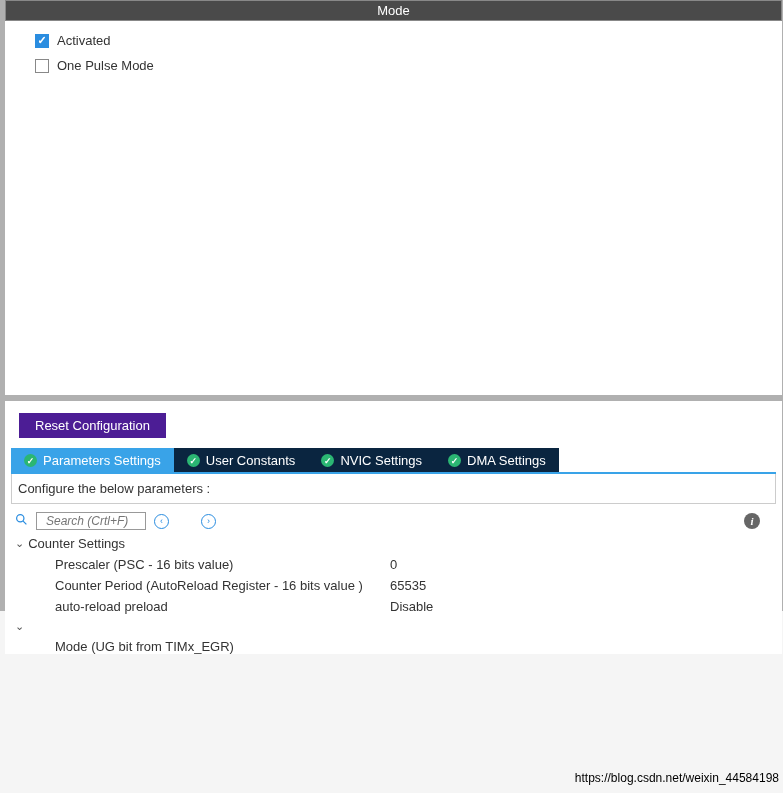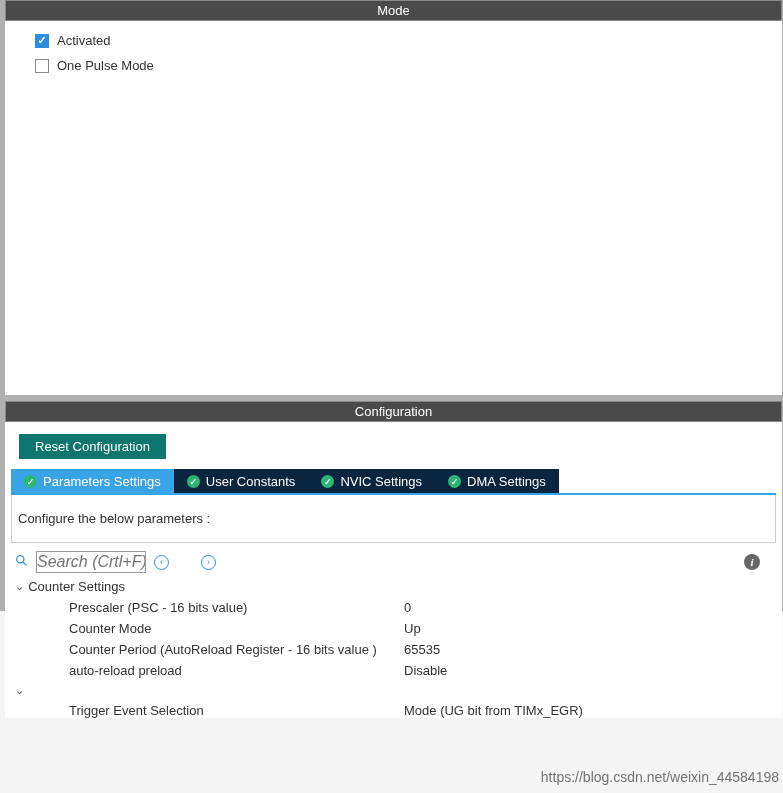--- a/index.html
+++ b/index.html
@@ -54,21 +54,21 @@
       border-color: #2a8de0;
       color: #fff;
       font-size: 11px;
       font-weight: bold;
     }
     .config-panel {
       background: #fff;
     }
     .reset-btn {
       margin: 12px 0 10px 14px;
-      background: #0f766e;
+      background: #4c1d95;
       color: #fff;
       border: none;
       padding: 5px 16px;
       font-size: 13px;
       cursor: pointer;
     }
     .tabs {
       display: flex;
       margin: 0 6px;
       border-bottom: 2px solid #39a3e8;
@@ -100,41 +100,41 @@
       background: #2bb673;
       color: #fff;
       display: inline-flex;
       align-items: center;
       justify-content: center;
       font-size: 9px;
       font-weight: bold;
     }
     .config-hint {
       margin: 0 6px;
-      padding: 16px 6px;
+      padding: 7px 6px;
       font-size: 13px;
       color: #333;
       border: 1px solid #ccc;
       border-top: none;
     }
     .search-row {
       display: flex;
       align-items: center;
       gap: 8px;
       margin: 8px 6px 6px 10px;
     }
     .search-icon {
       color: #2a8de0;
       font-size: 13px;
     }
     .search-input {
       width: 110px;
-      font-size: 16px;
+      font-size: 12px;
       font-style: italic;
-      padding: 1px 0;
+      padding: 1px 9px;
       border: 1px solid #999;
       color: #4d7c0f;
     }
     .nav-circle {
       width: 15px;
       height: 15px;
       border: 1.5px solid #2a8de0;
       border-radius: 50%;
       color: #2a8de0;
       display: inline-flex;
@@ -172,38 +172,38 @@
       margin-top: 6px;
       cursor: pointer;
     }
     .chevron {
       display: inline-block;
       transform: rotate(0deg);
       font-size: 11px;
       color: #555;
     }
     .tree-items {
-      margin-left: 54px;
+      margin-left: 40px;
     }
     .tree-row {
       display: flex;
       margin-top: 6px;
     }
     .tree-label {
       width: 335px;
     }
     .tree-value {
       color: #333;
     }
     .watermark {
       position: absolute;
       bottom: 8px;
       right: 4px;
-      color: #737373;
-      font-size: 14px;
+      color: #000000;
+      font-size: 12px;
     }
   </style>
 </head>
 <body>
 
 <div class="outer-frame">
 
   <div class="section-header">
     <span>Mode</span>
   </div>
@@ -212,23 +212,20 @@
     <div class="checkbox-row">
       <span class="checkbox checked">✓</span>
       <span>Activated</span>
     </div>
     <div class="checkbox-row">
       <span class="checkbox"></span>
       <span>One Pulse Mode</span>
     </div>
   </div>
 
-  <div class="section-header">
-    <span>Configuration</span>
-  </div>
 
   <div class="config-panel">
 
     <button class="reset-btn">Reset Configuration</button>
 
     <div class="tabs">
       <div class="tab active">
         <span class="tab-check">✓</span>
         <span>Parameters Settings</span>
       </div>
@@ -267,39 +264,34 @@
       <div class="tree-group">
         <span class="chevron">⌄</span>
         <span>Counter Settings</span>
       </div>
       <div class="tree-items">
         <div class="tree-row">
           <span class="tree-label">Prescaler (PSC - 16 bits value)</span>
           <span class="tree-value">0</span>
         </div>
         <div class="tree-row">
-          <span class="tree-label">Counter Mode</span>
-          <span class="tree-value">Up</span>
-        </div>
-        <div class="tree-row">
           <span class="tree-label">Counter Period (AutoReload Register - 16 bits value )</span>
           <span class="tree-value">65535</span>
         </div>
         <div class="tree-row">
           <span class="tree-label">auto-reload preload</span>
           <span class="tree-value">Disable</span>
         </div>
       </div>
 
       <div class="tree-group">
         <span class="chevron">⌄</span>
       </div>
       <div class="tree-items">
         <div class="tree-row">
-          <span class="tree-label">Trigger Event Selection</span>
           <span class="tree-value">Mode (UG bit from TIMx_EGR)</span>
         </div>
       </div>
 
     </div>
 
   </div>
 
 </div>
 

